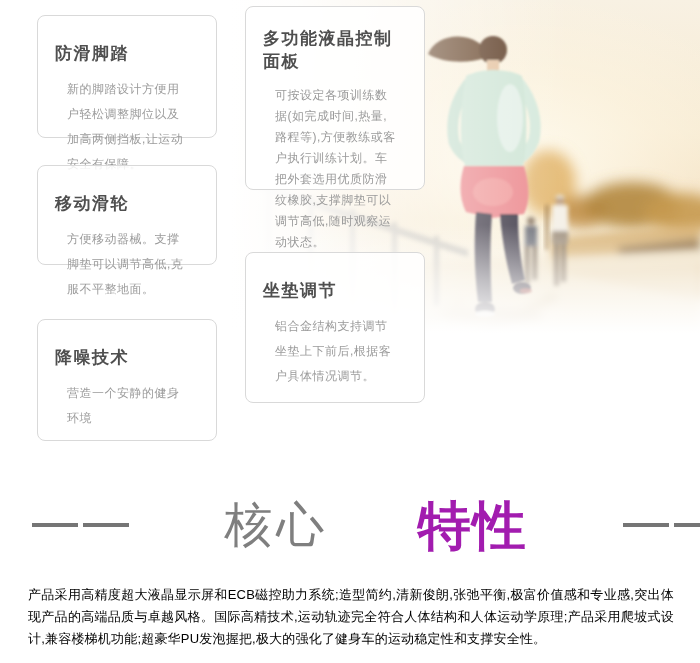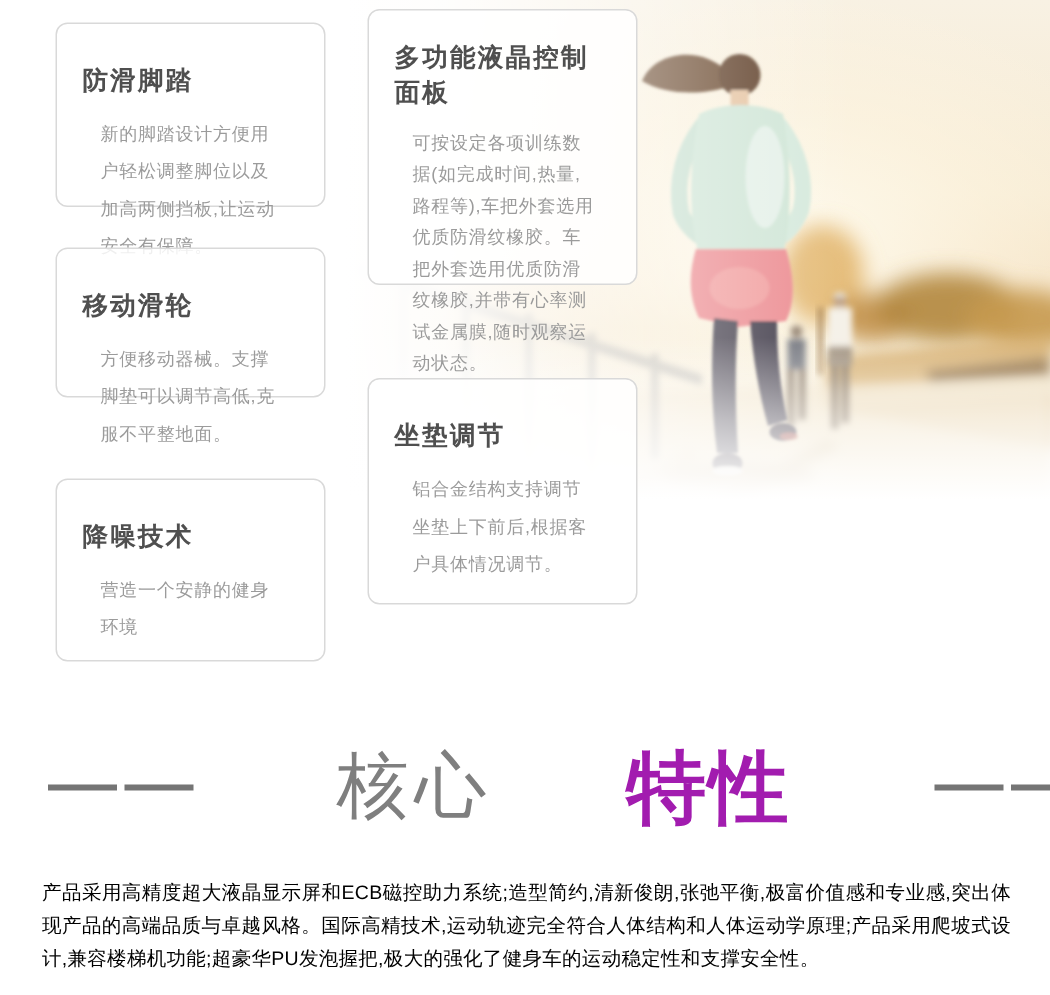--- a/index.html
+++ b/index.html
@@ -135,21 +135,21 @@
     <div class="fade-bottom"></div>
   </div>
 
   <section class="card card-1">
     <h3>防滑脚踏</h3>
     <p>新的脚踏设计方便用户轻松调整脚位以及加高两侧挡板,让运动安全有保障。</p>
   </section>
 
   <section class="card card-2">
     <h3>多功能液晶控制面板</h3>
-    <p>可按设定各项训练数据(如完成时间,热量,路程等),车把外套选用优质防滑纹橡胶。车把外套选用优质防滑纹橡胶,并带有心率测试金属膜,随时观察运动状态。</p>
+    <p>可按设定各项训练数据(如完成时间,热量,路程等),方便教练或客户执行训练计划。车把外套选用优质防滑纹橡胶,支撑脚垫可以调节高低,随时观察运动状态。</p>
   </section>
 
   <section class="card card-3">
     <h3>移动滑轮</h3>
     <p>方便移动器械。支撑脚垫可以调节高低,克服不平整地面。</p>
   </section>
 
   <section class="card card-4">
     <h3>坐垫调节</h3>
     <p>铝合金结构支持调节坐垫上下前后,根据客户具体情况调节。</p>

